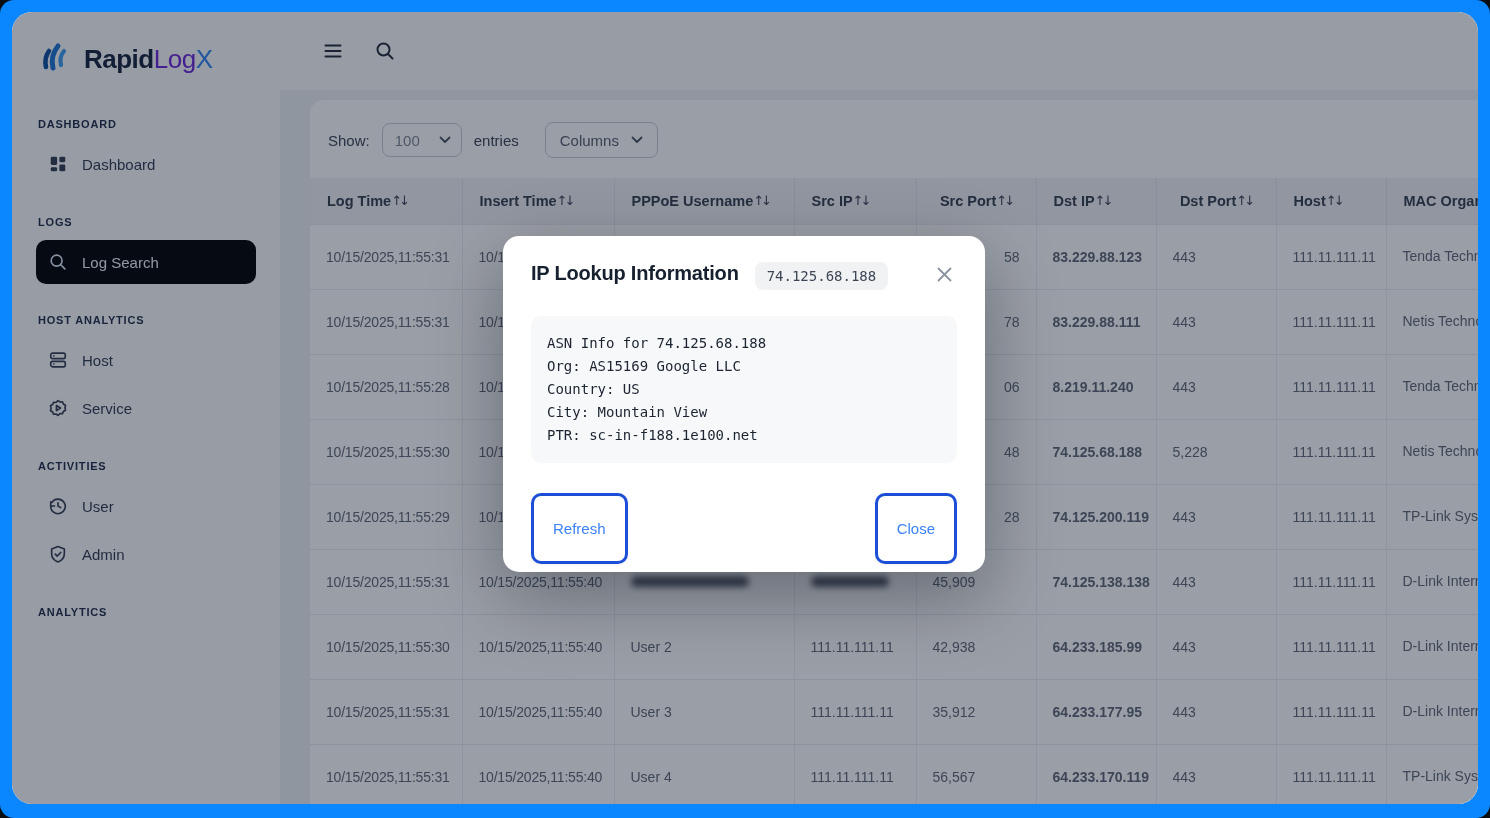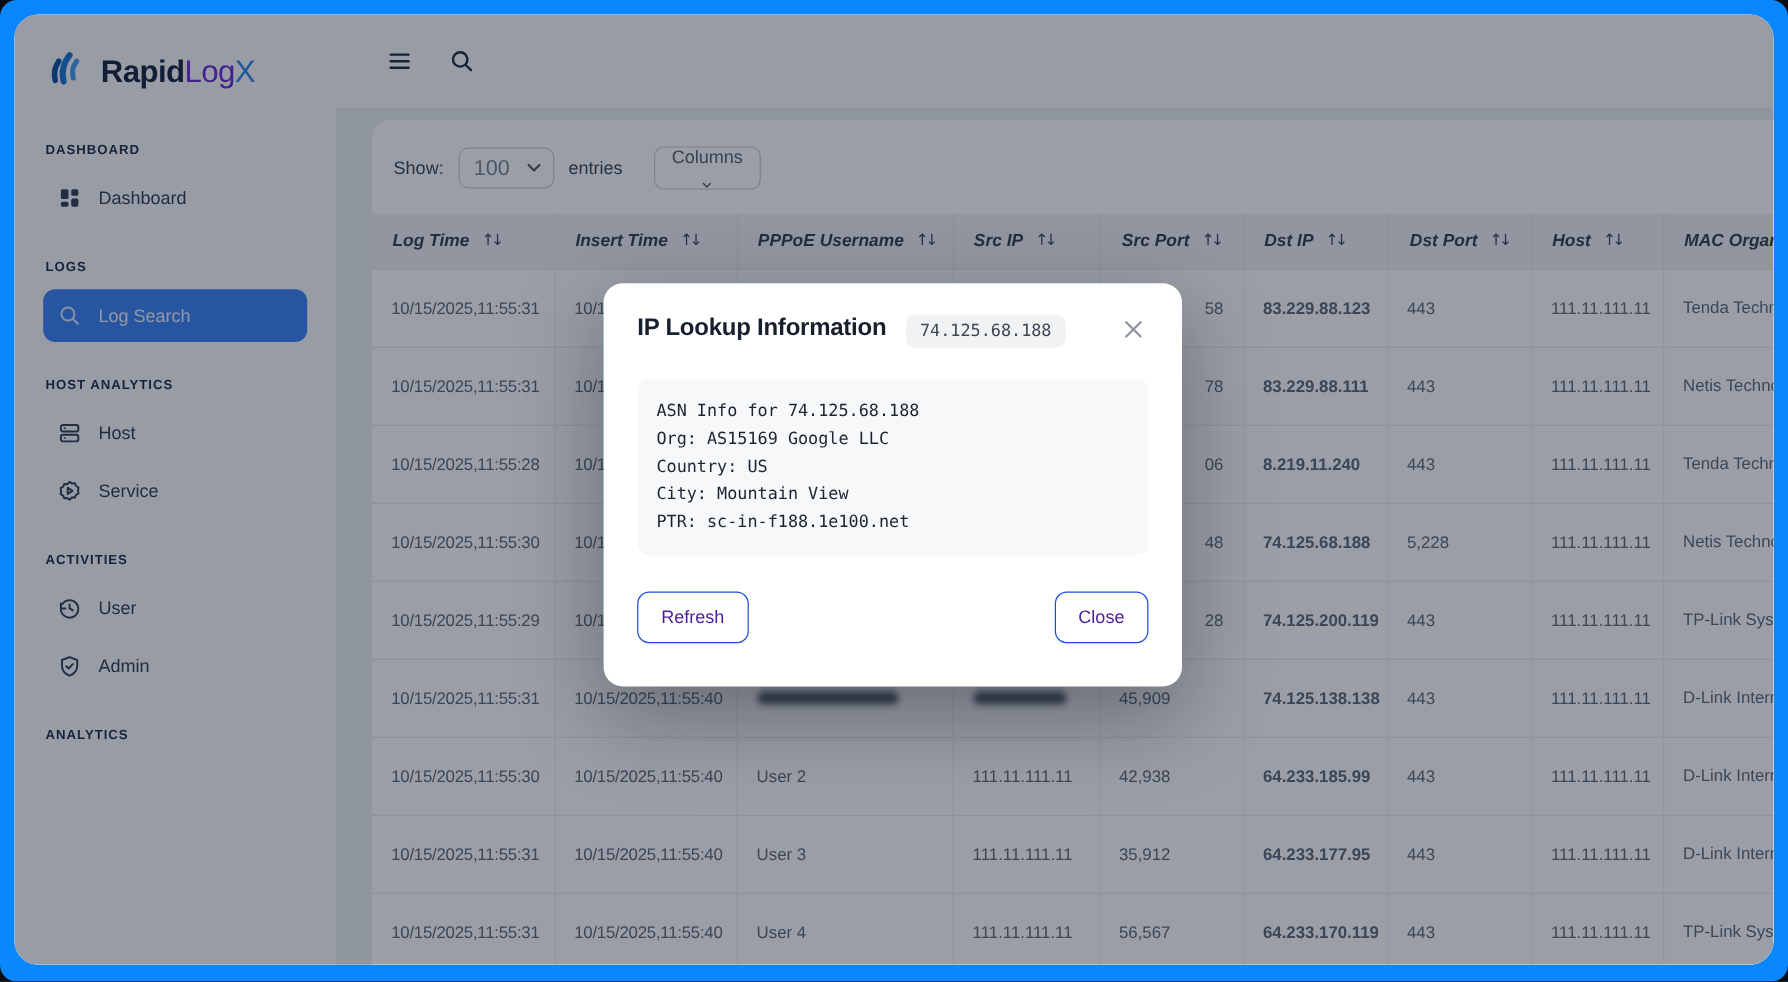--- a/index.html
+++ b/index.html
@@ -13,48 +13,48 @@
   .logo-row{display:flex;align-items:center;gap:8px;padding:26px 0 8px 26px;}
   .logo-text{font-size:26px;letter-spacing:-.5px;color:#16233d;}
   .logo-text .b{font-weight:700;}
   .logo-text .l{font-weight:400;color:#6d28d9;}
   .logo-text .x{font-weight:500;color:#2f86ee;}
   .nav{padding:0 24px;}
   .section-label{margin:30px 2px 12px;font-size:11px;font-weight:700;letter-spacing:.8px;color:#1d2b45;}
   .nav-item{display:flex;align-items:center;gap:14px;height:44px;padding:0 12px;border-radius:10px;
     color:#303c52;font-size:15px;cursor:pointer;margin-bottom:4px;}
   .nav-item svg{flex:0 0 auto;}
-  .nav-item.active{background:#3b82f6;color:#eef4fb;}
+  .nav-item.active{background:#000000;color:#eef4fb;}
   .nav-item.active svg *{stroke:#dce9f8;}
   .user-card{position:absolute;left:24px;right:24px;bottom:16px;height:58px;background:#edf1f6;
     border-radius:12px;display:flex;align-items:center;padding:0 14px;gap:12px;}
   .user-name{font-size:16px;font-weight:700;color:#131d2e;line-height:1.15;}
   .user-role{font-size:11px;letter-spacing:1.2px;color:#8a94a4;}
   .power-btn{margin-left:auto;cursor:pointer;display:flex;}
 
   
   .topbar{position:absolute;left:268px;right:0;top:0;height:78px;background:#fbfcfe;display:flex;align-items:center;gap:30px;padding-left:42px;z-index:0;}
   .icon-btn{cursor:pointer;display:flex;}
   .main{position:absolute;left:268px;right:0;top:78px;bottom:0;background:#eef1f4;}
   .card{position:absolute;left:30px;top:10px;width:1276px;bottom:-20px;background:#ffffff;border-radius:14px 14px 0 0;}
 
   
   .toolbar{display:flex;align-items:center;gap:12px;padding:22px 18px 0 18px;height:58px;}
   .toolbar-label{font-size:15px;color:#3a4456;}
   .select-box{display:flex;align-items:center;justify-content:space-between;gap:10px;width:80px;height:34px;
-    border:1px solid #c9cdd4;border-radius:8px;padding:0 10px 0 12px;color:#7d8794;font-size:18px;cursor:pointer;background:#fff;}
+    border:1px solid #c9cdd4;border-radius:8px;padding:0 10px 0 12px;color:#7d8794;font-size:15px;cursor:pointer;background:#fff;}
   .columns-btn{display:flex;align-items:center;gap:12px;height:36px;border:1px solid #c9cdd4;border-radius:8px;
-    padding:0 14px;color:#55606e;font-size:15px;cursor:pointer;background:#fff;margin-left:14px;flex-direction:column;}
+    padding:0 14px;color:#55606e;font-size:15px;cursor:pointer;background:#fff;margin-left:14px;}
 
   
   table.log-table{border-collapse:collapse;table-layout:fixed;width:1276px;margin-top:20px;}
   .log-table th{background:#f0f2f5;height:46px;font-size:14.5px;font-weight:700;color:#333e4e;
     border-left:1px solid #e2e5ea;cursor:pointer;white-space:nowrap;overflow:hidden;}
   .log-table th:first-child{border-left:none;}
-  .log-table th .th-inner{display:flex;gap:10px;padding:0 16px;font-style:italic;}
+  .log-table th .th-inner{display:flex;padding:0 16px;}
   .log-table th.h-c .th-inner{justify-content:center;}
   .sort-icon{font-family:"DejaVu Sans",sans-serif;font-size:13px;letter-spacing:-3px;color:#3a4556;font-weight:400;}
   .log-table td{height:65px;border-top:1px solid #e8ebee;border-left:1px solid #eceef2;
     font-size:14px;color:#5f6876;padding:0 16px;white-space:nowrap;overflow:hidden;vertical-align:middle;}
   .log-table td:first-child{border-left:none;}
   .c-c{}
   .c-date{color:#8a93a2;font-size:14.5px;letter-spacing:-.2px;}
   .c-faded{color:#98a1b0;filter:blur(.5px);}
   .c-link{color:#1f78d9;font-weight:700;font-size:14.5px;cursor:pointer;}
   .c-frag{text-align:right;padding-right:22px;}
@@ -67,22 +67,22 @@
     z-index:50;box-shadow:0 24px 70px rgba(10,16,30,.35);padding:26px 28px;}
   .modal-header{display:flex;align-items:flex-start;gap:16px;}
   .modal-title{font-size:20px;font-weight:700;color:#16202e;letter-spacing:-.2px;}
   .ip-badge{font-family:"DejaVu Sans Mono","Liberation Mono",monospace;font-size:14px;color:#3c4654;
     background:#f1f2f4;border-radius:8px;padding:6px 12px;}
   .modal-close{margin-left:auto;cursor:pointer;display:flex;padding:4px;}
   .lookup-box{margin-top:26px;background:#f7f8fa;border-radius:10px;padding:16px 16px;}
   .lookup-box pre{margin:0;font-family:"DejaVu Sans Mono","Liberation Mono",monospace;font-size:14px;
     line-height:23px;color:#1b2430;}
   .modal-footer{display:flex;justify-content:space-between;margin-top:30px;}
-  .modal-btn{background:#fff;border:1px solid #1d4ed8;border-radius:10px;padding:12px 19px;font-size:15px;
-    color:#4c1d95;font-family:inherit;cursor:pointer;box-shadow:0 1px 2px rgba(20,28,40,.05);}
+  .modal-btn{background:#fff;border:3px solid #1d4ed8;border-radius:10px;padding:24px 19px;font-size:15px;
+    color:#3b82f6;font-family:inherit;cursor:pointer;box-shadow:0 1px 2px rgba(20,28,40,.05);}
 </style>
 </head>
 <body>
 
 <div class="frame">
   <div class="app">
 
     <aside class="sidebar">
       <div class="logo-row">
         <span>

